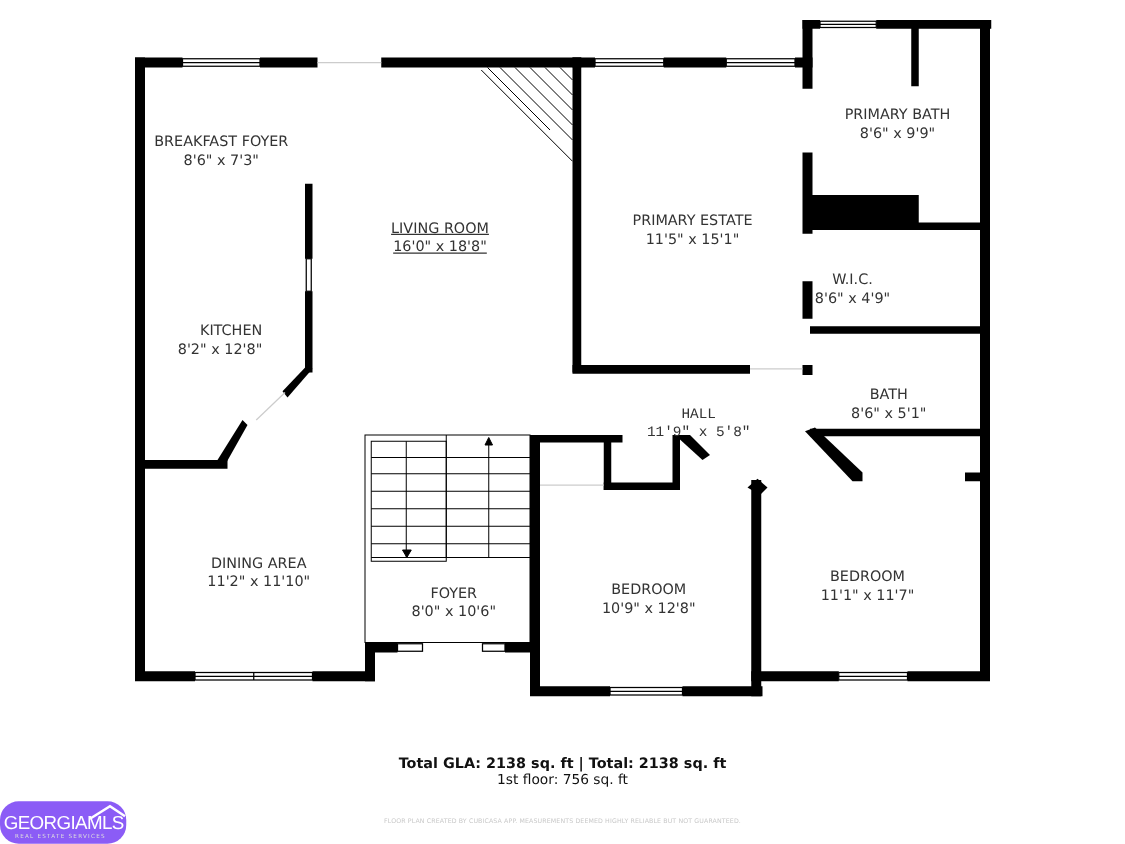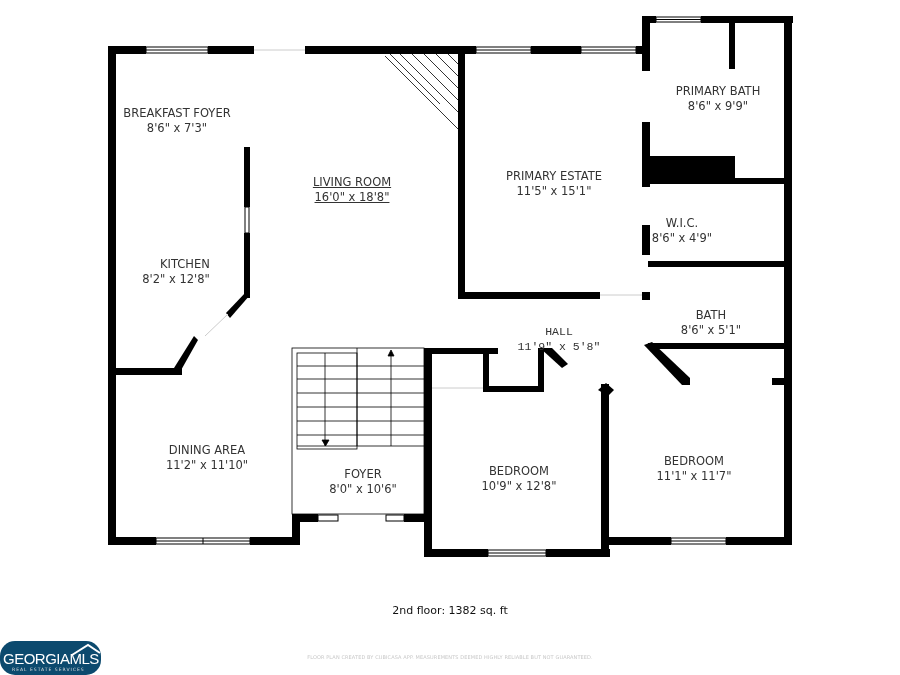--- a/index.html
+++ b/index.html
@@ -4,21 +4,21 @@
   <style>
     html, body { margin: 0; padding: 0; background: #ffffff; }
     body { width: 900px; height: 675px; position: relative; overflow: hidden; font-family: "DejaVu Sans", sans-serif; }
     #plan { position: absolute; left: 0; top: 0; width: 900px; height: 600px; }
     .room-label { position: absolute; transform: translateX(-50%); text-align: center; color: #333; font-size: 11.5px; line-height: 15px; white-space: nowrap; }
     .room-label .nm { display: block; }
     .room-label .dm { display: block; }
     .summary { position: absolute; left: 0; width: 900px; top: 604px; text-align: center; color: #111; font-size: 11px; line-height: 13px; }
     .summary .total { font-weight: bold; font-size: 11.5px; }
     .disclaimer { position: absolute; left: 0; width: 900px; top: 654px; text-align: center; color: #c8c8c8; font-size: 5px; letter-spacing: 0.1px; }
-    .logo { position: absolute; left: 0; top: 641px; width: 101px; height: 34px; background: #0c4a6e; color: #fff; border-radius: 15px; }
+    .logo { position: absolute; left: 0; top: 641px; width: 101px; height: 34px; background: #8b5cf6; color: #fff; border-radius: 15px; }
     .logo .brand { position: absolute; left: 3px; top: 9px; font-size: 15px; letter-spacing: -0.5px; font-family: "Liberation Sans", sans-serif; }
     .logo .sub { position: absolute; left: 12px; top: 26px; font-size: 4.5px; letter-spacing: 1px; color: #ddd; }
     .logo .roof { position: absolute; left: 0; top: 0; }
   </style>
 </head>
 <body>
 
 <svg id="plan" viewBox="0 0 900 600" xmlns="http://www.w3.org/2000/svg">
   <g fill="#000">
 
@@ -186,21 +186,22 @@
 <div class="room-label" style="left:519px; top:464px;">
   <span class="nm">BEDROOM</span>
   <span class="dm">10'9" x 12'8"</span>
 </div>
 <div class="room-label" style="left:694px; top:454px;">
   <span class="nm">BEDROOM</span>
   <span class="dm">11'1" x 11'7"</span>
 </div>
 
 <div class="summary">
-  <div>2nd floor: 1382 sq. ft</div>
+  <div class="total">Total GLA: 2138 sq. ft | Total: 2138 sq. ft</div>
+  <div>1st floor: 756 sq. ft</div>
 </div>
 <div class="disclaimer">FLOOR PLAN CREATED BY CUBICASA APP. MEASUREMENTS DEEMED HIGHLY RELIABLE BUT NOT GUARANTEED.</div>
 
 <div class="logo">
   <svg class="roof" width="101" height="34" viewBox="0 0 101 34">
     <path d="M72 14 L88 4 L100 12" stroke="#fff" stroke-width="2" fill="none"></path>
   </svg>
   <span class="brand">GEORGIAMLS</span>
   <span class="sub">REAL ESTATE SERVICES</span>
 </div>

